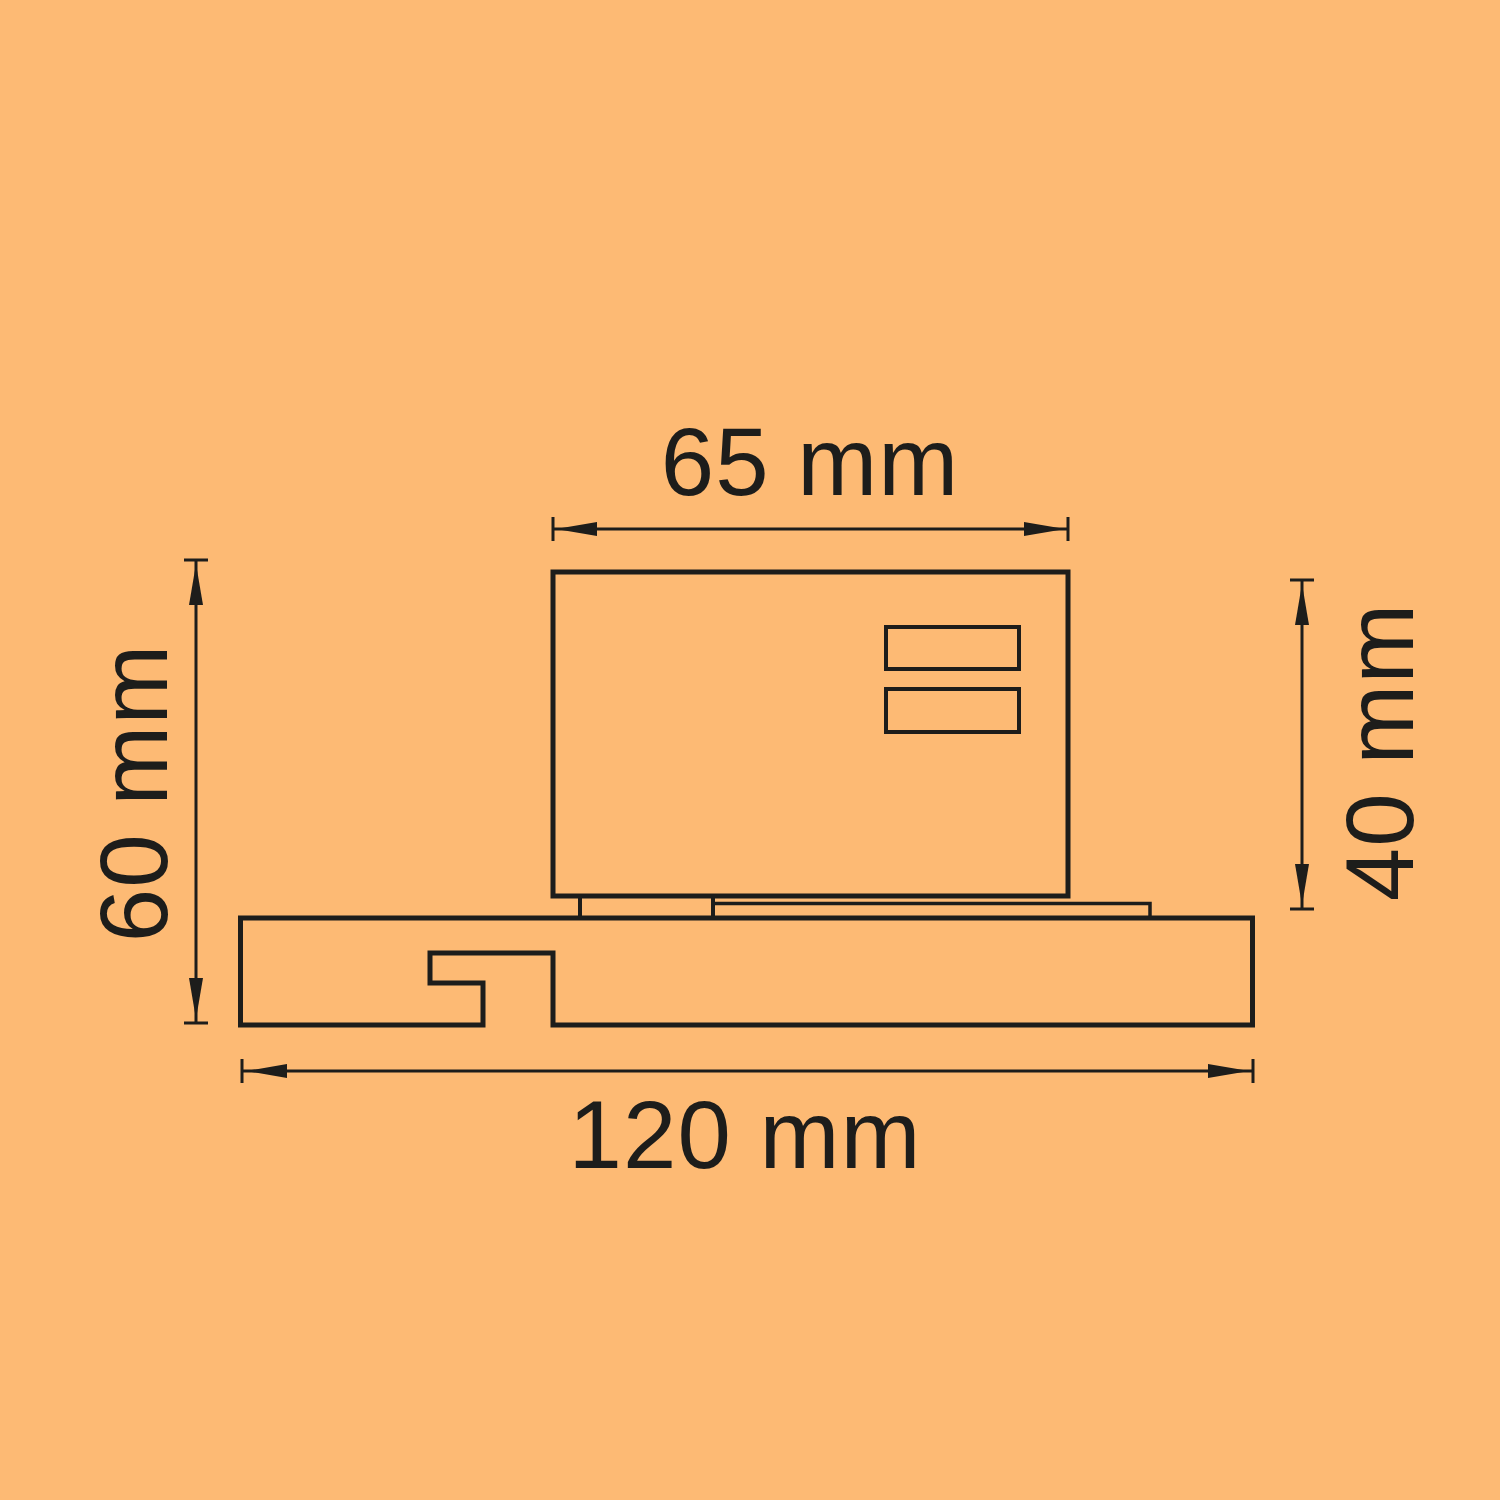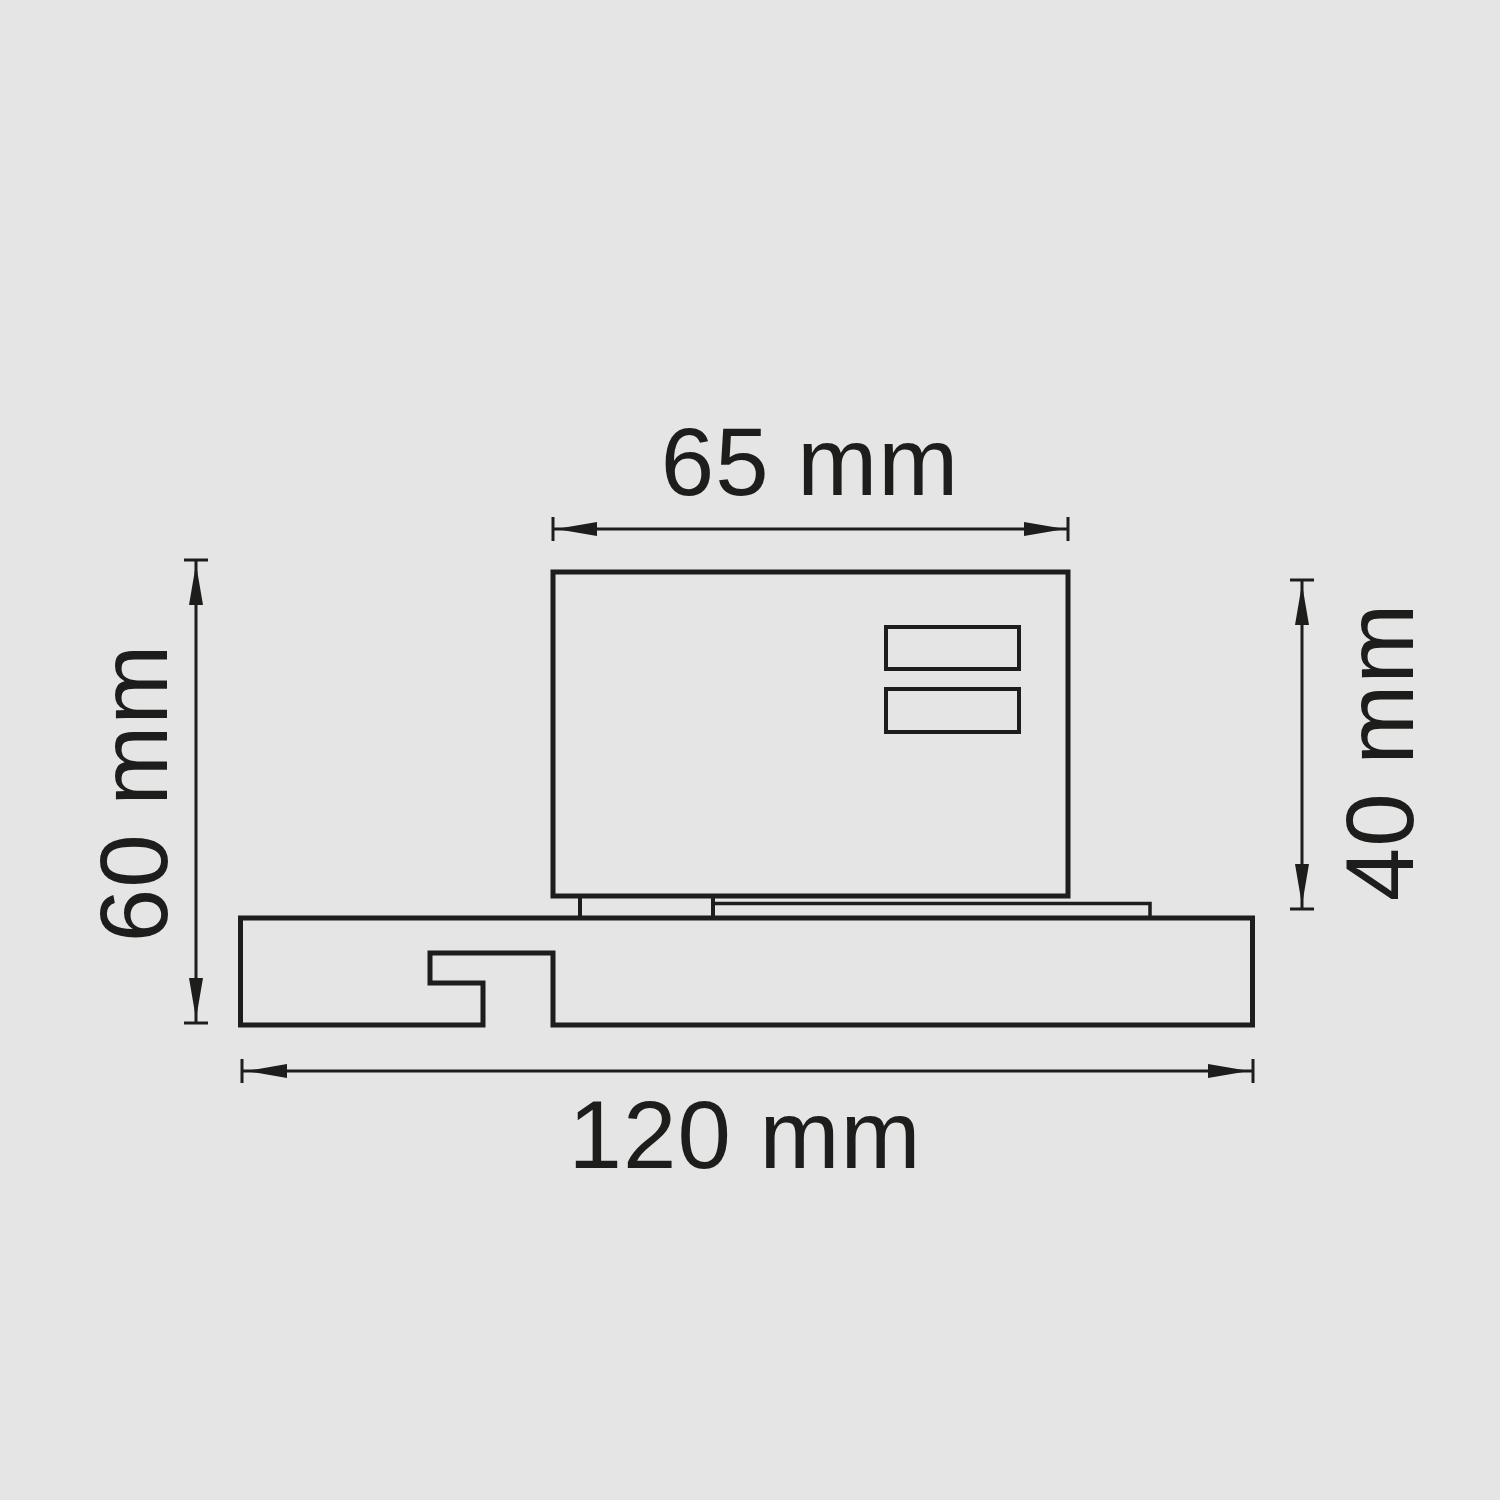--- a/index.html
+++ b/index.html
@@ -8,21 +8,21 @@
     background: #ffffff;
     width: 1500px;
     height: 1500px;
     overflow: hidden;
     font-family: "Liberation Sans", sans-serif;
   }
   .stage {
     position: relative;
     width: 1500px;
     height: 1500px;
-    background: #e5e5e5;
+    background: #fdba74;
   }
   svg { display: block; }
   .outline   { fill: none; stroke: #1d1d1b; stroke-width: 5;   stroke-linejoin: miter; }
   .outline-md{ fill: none; stroke: #1d1d1b; stroke-width: 4;   stroke-linejoin: miter; }
   .outline-sm{ fill: none; stroke: #1d1d1b; stroke-width: 3.5; stroke-linejoin: miter; }
   .dimline   { fill: none; stroke: #1d1d1b; stroke-width: 3;   stroke-linecap: butt; }
   .arrow     { fill: #1d1d1b; stroke: none; }
   .dimtext   {
     fill: #1d1d1b;
     font-family: "Liberation Sans", sans-serif;

